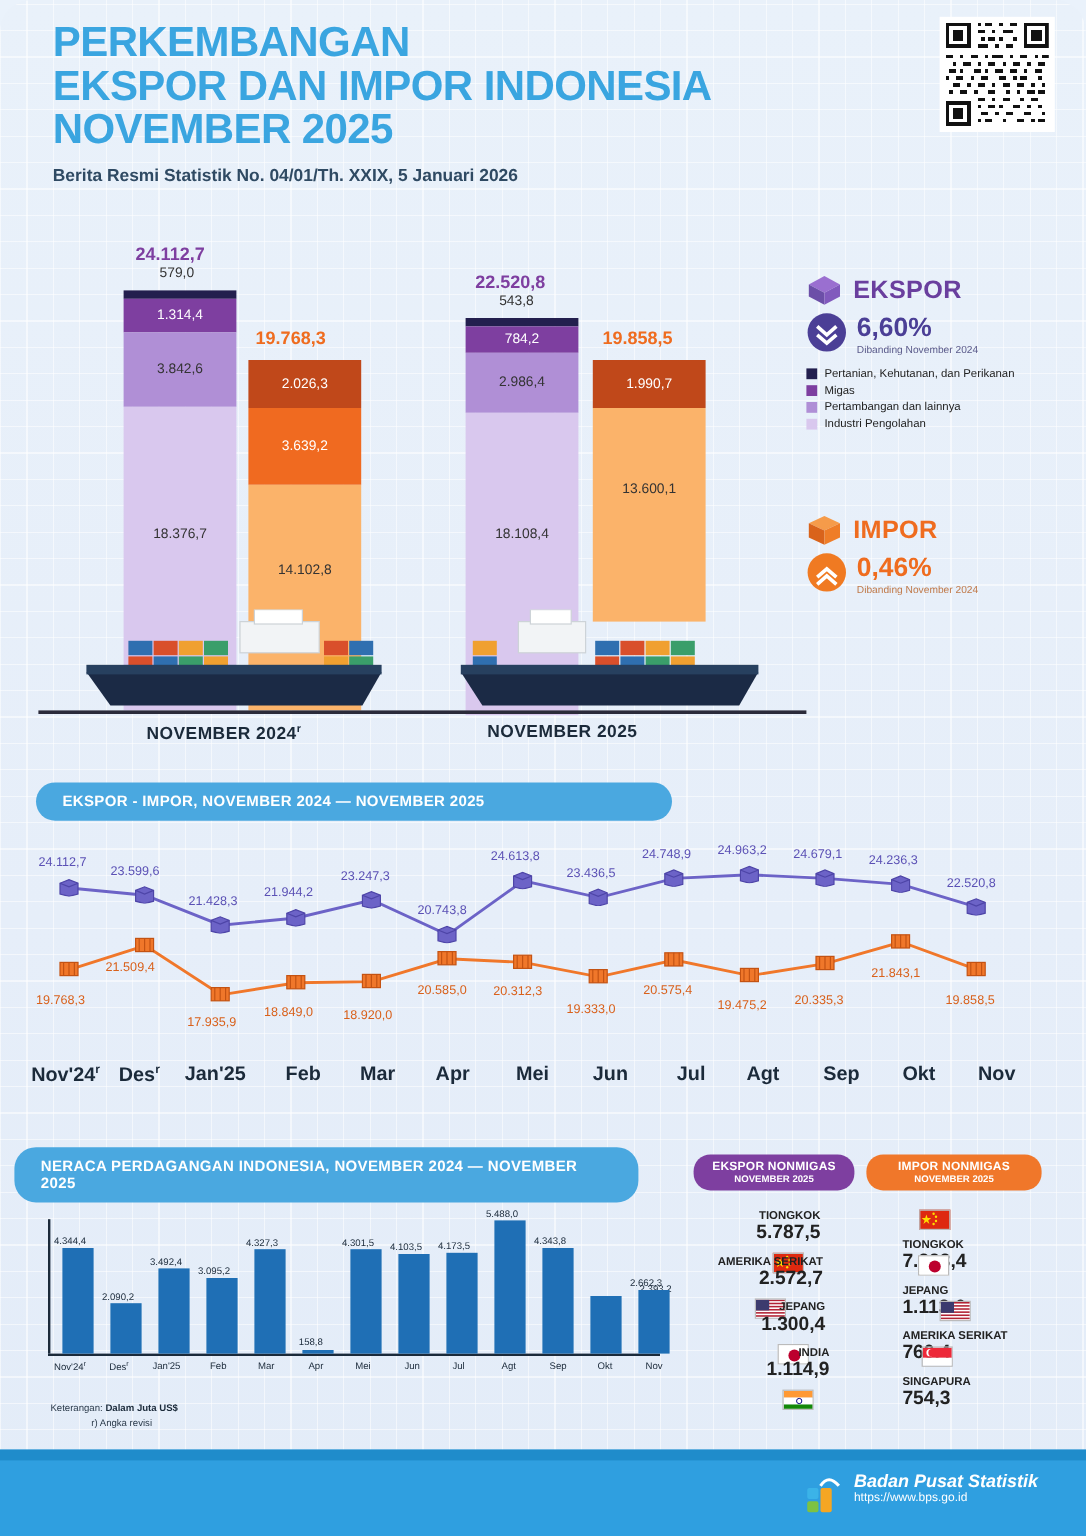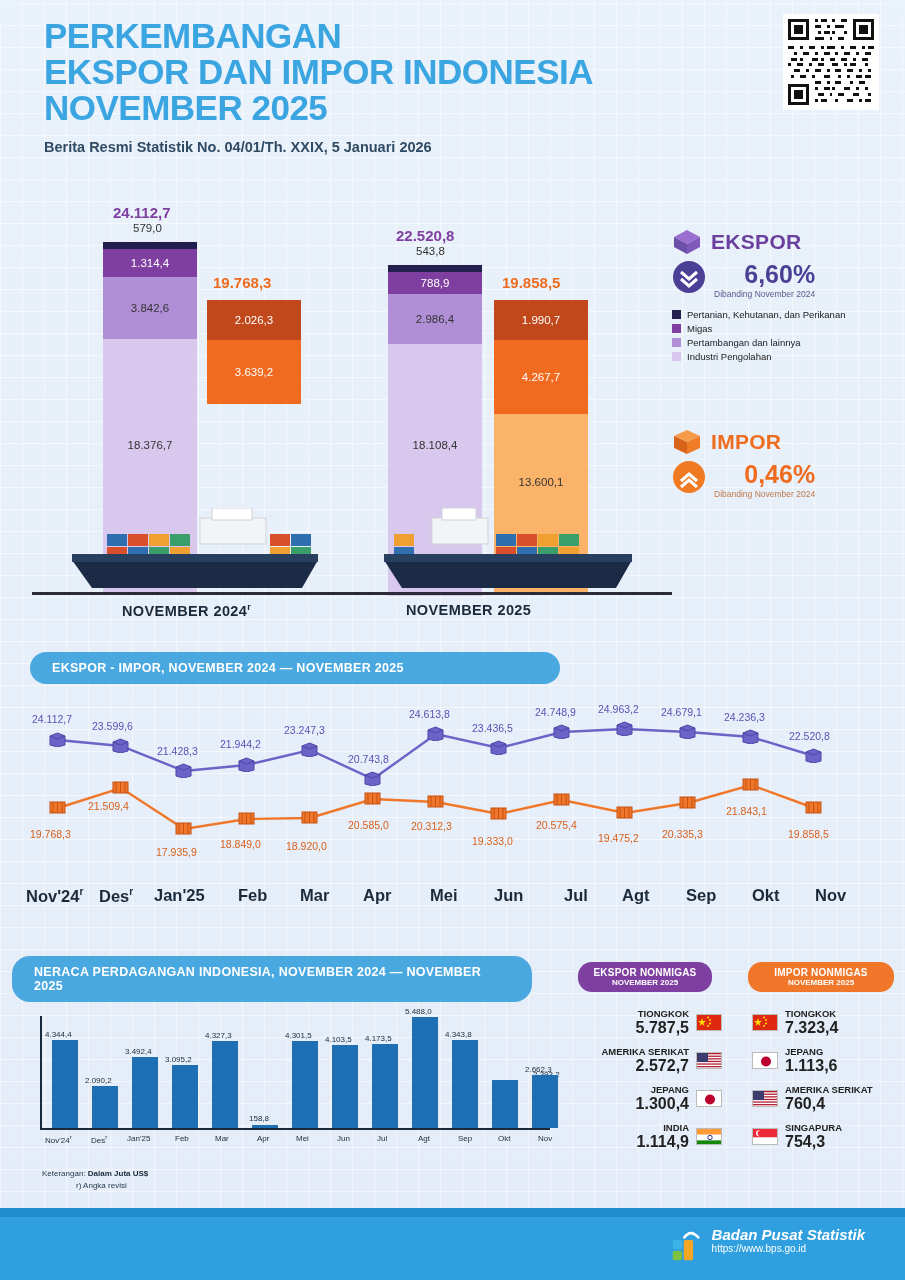--- a/index.html
+++ b/index.html
@@ -41,21 +41,21 @@
     font-size:11.5px; color:#333; white-space:nowrap;
   }
   .totlabel { position:absolute; font-weight:bold; font-size:15px; white-space:nowrap; }
   .toplabel { position:absolute; font-size:11.5px; white-space:nowrap; }
 
   .xlabel { position:absolute; font-size:14.5px; color:#1b2a3a; font-weight:bold; letter-spacing:0.4px; }
 
   
   .legendbox { position:absolute; }
   .legendttl { font-size:21px; font-weight:bold; letter-spacing:0.3px; }
-  .pct { font-size:25px; font-weight:bold;text-align:right; }
+  .pct { font-size:22px; font-weight:bold; }
   .pctnote { font-size:8.5px; }
   .legrow { display:flex; align-items:center; gap:6px; margin-top:3px; }
   .swatch { width:9px; height:9px; display:inline-block; }
   .legtxt { font-size:9.5px; color:#222; }
 
   
   .pill {
     position:absolute; background:#4aa8e0; color:#fff; font-size:12.5px; font-weight:bold;
     border-radius:18px; padding:9px 22px; letter-spacing:0.3px;
   }
@@ -70,21 +70,21 @@
   .neraca { position:absolute; left:30px; top:1000px; width:530px; height:160px; }
   .nbar { position:absolute; background:#1f6fb5; width:26px; }
   .nlab { position:absolute; font-size:8px; color:#1b2a3a; white-space:nowrap; }
   .nmon { position:absolute; font-size:8px; color:#1b2a3a; white-space:nowrap; }
   .axis { position:absolute; background:#1b2a3a; }
 
   
   .cpill { position:absolute; color:#fff; border-radius:14px; text-align:center; padding:5px 10px; }
   .cpill .t1 { font-size:10px; font-weight:bold; letter-spacing:0.2px; }
   .cpill .t2 { font-size:8px; font-weight:bold; }
-  .crow { position:absolute; display:flex; align-items:center; gap:7px; }
+  .crow { position:absolute; display:flex; align-items:center; gap:7px;flex-direction:column; }
   .cname { font-size:9.5px; font-weight:bold; color:#222; }
   .cval { font-size:16px; font-weight:bold; color:#222; }
   .flag { width:26px; height:17px; border:1px solid #bbb; flex:none; overflow:hidden; position:relative; }
 
   .ket { position:absolute; left:42px; top:1168px; font-size:8px; color:#2b3a4a; line-height:1.45; }
   .ket b { color:#1b2a3a; }
 
   
   .footer { position:absolute; left:0; bottom:0; width:905px; height:72px; background:#2f9fe0; }
   .footer .stripe { position:absolute; left:0; top:0; width:905px; height:9px; background:#1f8ccb; }
@@ -227,44 +227,44 @@
     </div>
 
     <div class="barcol" style="left:207px; top:122px;">
       <div class="totlabel" style="left:6px; top:-26px; color:#ef6c1f;">19.768,3</div>
       <div class="seg" style="height:40px; background:#c0481a;">
         <span style="color:#fff;">2.026,3</span>
       </div>
       <div class="seg" style="height:64px; background:#f06a20;">
         <span style="color:#fff;">3.639,2</span>
       </div>
+      <div class="seg" style="height:188px; background:#fbb36a;">
+        <span style="top:38%;">14.102,8</span>
+      </div>
     </div>
 
     <div class="barcol" style="left:388px; top:87px;">
       <div class="totlabel" style="left:8px; top:-38px; color:#7e3fa0;">22.520,8</div>
       <div class="toplabel" style="left:28px; top:-20px; color:#333;">543,8</div>
       <div class="seg" style="height:7px; background:#231f4e;"></div>
       <div class="seg" style="height:22px; background:#7e3fa0;">
-        <span style="color:#fff;">788,9</span>
+        <span style="color:#fff;">784,2</span>
       </div>
       <div class="seg" style="height:50px; background:#b08fd6;">
         <span>2.986,4</span>
       </div>
       <div class="seg" style="height:252px; background:#d9c8ee;">
         <span style="top:40%;">18.108,4</span>
       </div>
     </div>
 
     <div class="barcol" style="left:494px; top:122px;">
       <div class="totlabel" style="left:8px; top:-26px; color:#ef6c1f;">19.858,5</div>
       <div class="seg" style="height:40px; background:#c0481a;">
         <span style="color:#fff;">1.990,7</span>
-      </div>
-      <div class="seg" style="height:74px; background:#f06a20;">
-        <span style="color:#fff;">4.267,7</span>
       </div>
       <div class="seg" style="height:178px; background:#fbb36a;">
         <span style="top:38%;">13.600,1</span>
       </div>
     </div>
 
     <svg style="position:absolute; left:52px; top:330px;" width="270" height="88" viewBox="0 0 270 88">
       <g>
         <rect x="148" y="10" width="66" height="26" fill="#f2f4f6" stroke="#cdd3d8"></rect>
         <rect x="160" y="0" width="40" height="12" fill="#fff" stroke="#cdd3d8"></rect>
@@ -578,21 +578,21 @@
     <div class="nmon" style="left:388px; top:134px;">Agt</div>
     <div class="nmon" style="left:428px; top:134px;">Sep</div>
     <div class="nmon" style="left:468px; top:134px;">Okt</div>
     <div class="nmon" style="left:508px; top:134px;">Nov</div>
   </div>
 
   <div class="cpill" style="left:578px; top:962px; width:134px; background:#7e3fa0;">
     <div class="t1">EKSPOR NONMIGAS</div>
     <div class="t2">NOVEMBER 2025</div>
   </div>
-  <div class="cpill" style="left:748px; top:962px; width:146px; background:#f0772a;">
+  <div class="cpill" style="left:722px; top:962px; width:146px; background:#f0772a;">
     <div class="t1">IMPOR NONMIGAS</div>
     <div class="t2">NOVEMBER 2025</div>
   </div>
 
   <div class="crow" style="left:592px; top:1008px; width:130px; justify-content:flex-end;">
     <div style="text-align:right;">
       <div class="cname">TIONGKOK</div>
       <div class="cval">5.787,5</div>
     </div>
     <div class="flag" style="background:#de2910;">

